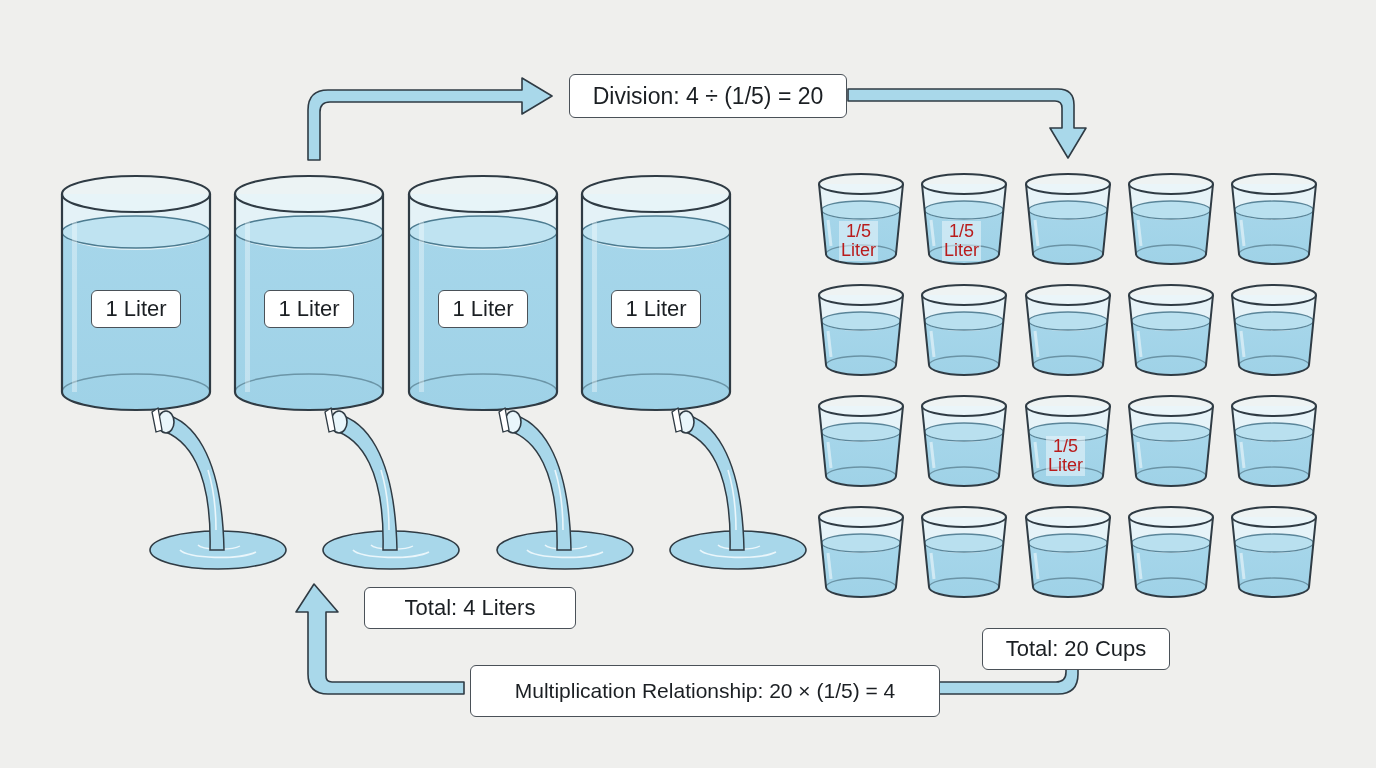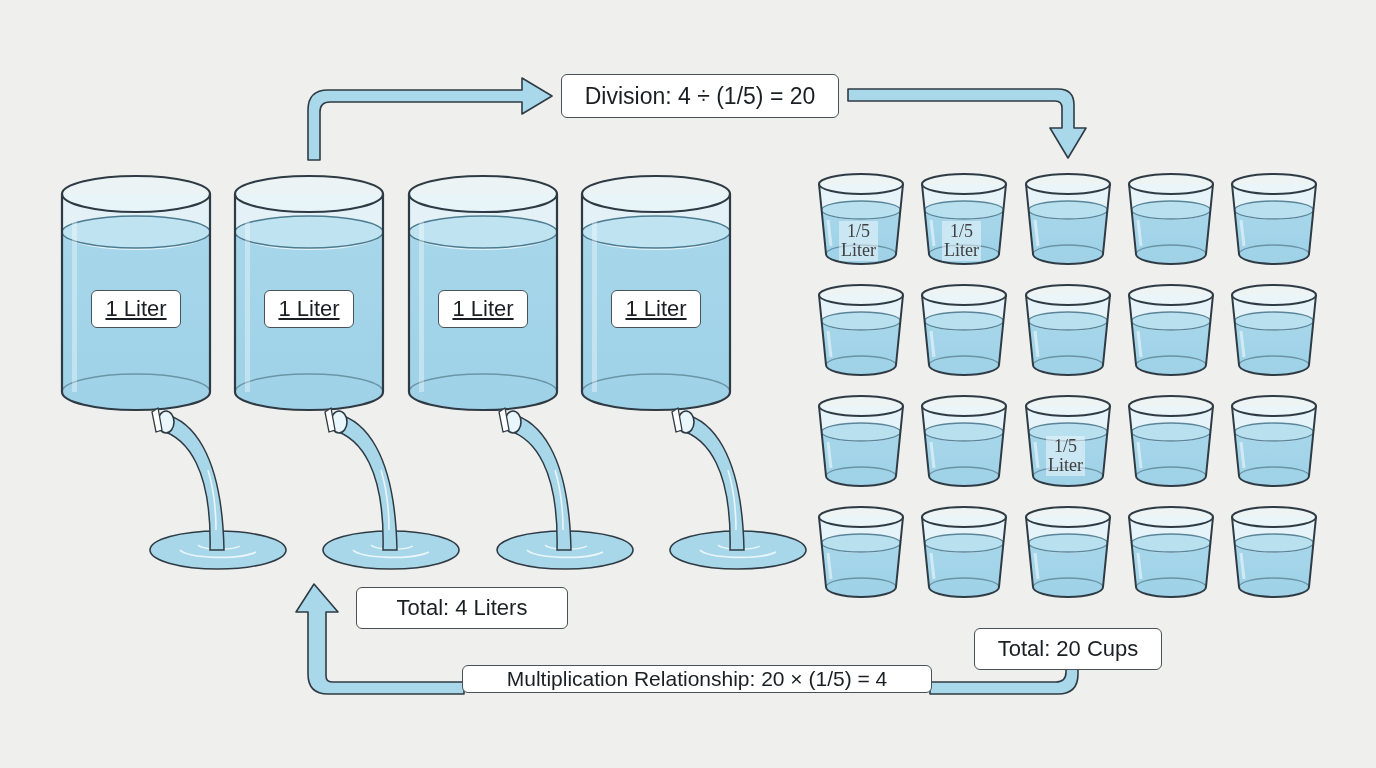--- a/index.html
+++ b/index.html
@@ -1,21 +1,21 @@
 <!DOCTYPE html>
 <html><head>
 <meta charset="utf-8">
 <style>
   html,body{margin:0;padding:0;}
   body{width:1376px;height:768px;background:#efefed;position:relative;overflow:hidden;font-family:"Liberation Sans","DejaVu Sans",sans-serif;}
   svg.canvas{position:absolute;left:0;top:0;}
   .label-box{position:absolute;background:#ffffff;border:1.5px solid #4a5158;border-radius:6px;color:#1b1f23;white-space:nowrap;display:flex;align-items:center;justify-content:center;box-sizing:border-box;}
-  .tank-label{font-size:22px;height:38px;width:90px;text-decoration:underline;}
-  .cup-label{position:absolute;font-size:18px;line-height:19px;text-align:center;color:#404040;background:rgba(235,246,251,0.55);padding:1px 2px;font-family:Liberation Serif, serif;}
-  .big-label{font-size:23px;height:44px;}
+  .tank-label{font-size:22px;height:38px;width:90px;}
+  .cup-label{position:absolute;font-size:18px;line-height:19px;text-align:center;color:#b91c1c;background:rgba(235,246,251,0.55);padding:1px 2px;}
+  .big-label{font-size:23px;height:44px;margin-left:8px;}
 </style>
 </head>
 <body>
 
 <svg class="canvas" width="1376" height="768" viewBox="0 0 1376 768">
   <defs>
     <linearGradient id="waterGrad" x1="0" x2="0" y1="0" y2="1">
       <stop offset="0" stop-color="#a6d6ea"></stop>
       <stop offset="1" stop-color="#9fd2e7"></stop>
     </linearGradient>
@@ -131,13 +131,13 @@
   <div>Liter</div>
 </div>
 <div class="cup-label" style="left:1046px;top:436px;">
   <div>1/5</div>
   <div>Liter</div>
 </div>
 
 <div class="label-box big-label" style="left:561px;top:74px;width:278px;">Division: 4 ÷ (1/5) = 20</div>
 <div class="label-box big-label" style="left:356px;top:587px;width:212px;font-size:22px;height:42px;">Total: 4 Liters</div>
 <div class="label-box big-label" style="left:974px;top:628px;width:188px;font-size:22px;height:42px;">Total: 20 Cups</div>
-<div class="label-box big-label" style="left:462px;top:665px;width:470px;font-size:21px;height:28px;">Multiplication Relationship: 20 × (1/5) = 4</div>
+<div class="label-box big-label" style="left:462px;top:665px;width:470px;font-size:21px;height:52px;">Multiplication Relationship: 20 × (1/5) = 4</div>
 
 </body></html>

